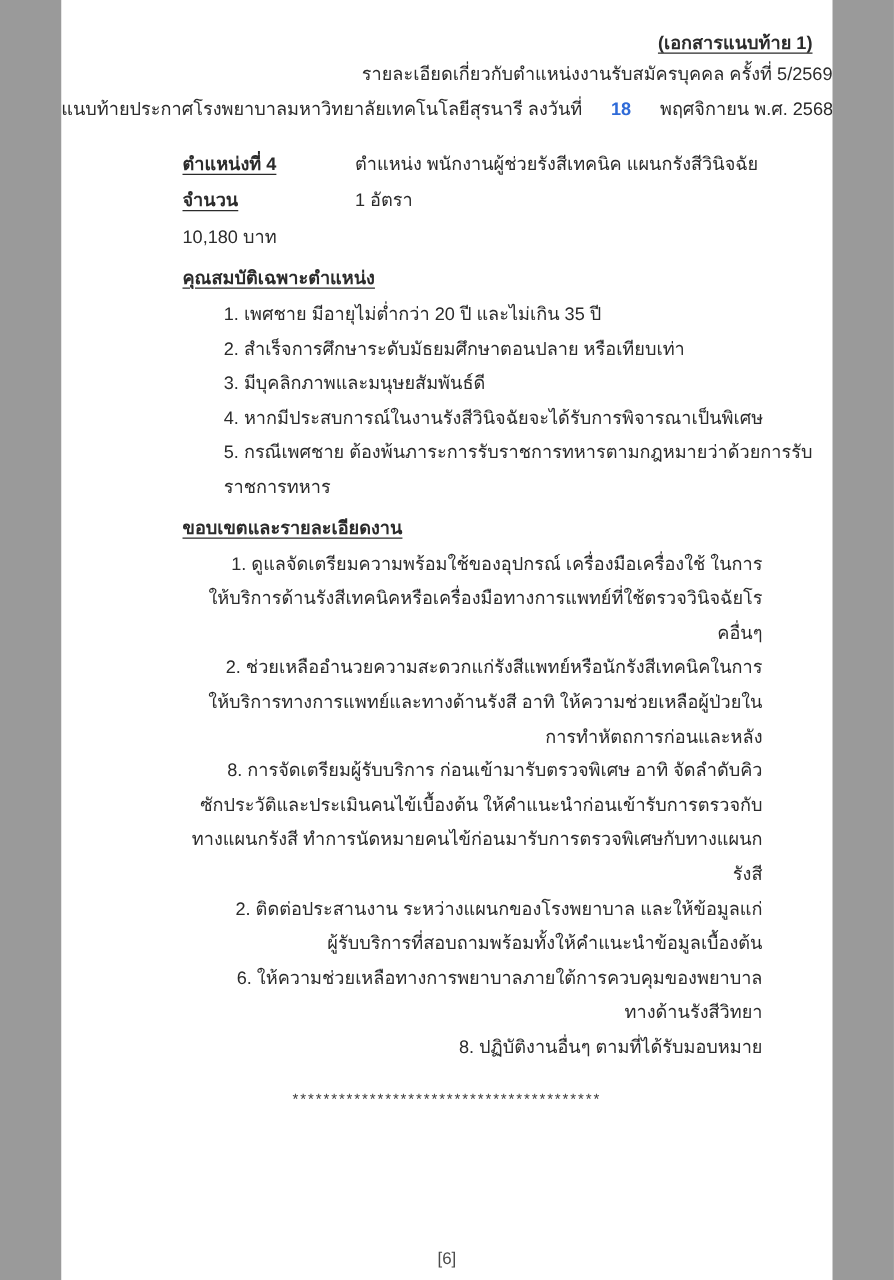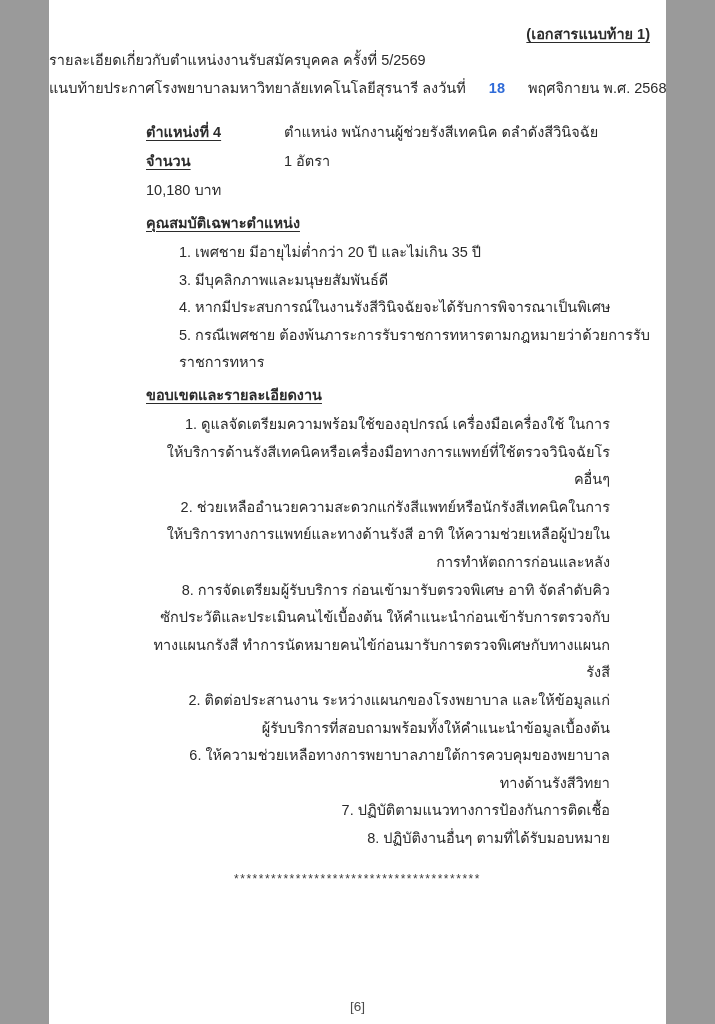--- a/index.html
+++ b/index.html
@@ -22,21 +22,21 @@
     position: absolute;
     top: 22px;
     right: 16px;
     font-weight: bold;
     font-size: 14.5px;
     text-decoration: underline;
     text-underline-offset: 3px;
   }
   .title-block {
     padding-top: 46px;
-    text-align: left;
+    text-align: right;
     font-size: 14.5px;
     line-height: 28px;
   }
   .title-line { white-space: nowrap; }
   .day-stamp {
     color: #2f6bd8;
     font-weight: bold;
     padding: 0 23px;
   }
   .info-rows {
@@ -103,49 +103,49 @@
   <div class="attach-note">(เอกสารแนบท้าย 1)</div>
 
   <div class="title-block">
     <div class="title-line">รายละเอียดเกี่ยวกับตำแหน่งงานรับสมัครบุคคล ครั้งที่ 5/2569</div>
     <div class="title-line"><span>แนบท้ายประกาศโรงพยาบาลมหาวิทยาลัยเทคโนโลยีสุรนารี ลงวันที่</span><span class="day-stamp">18</span><span>พฤศจิกายน พ.ศ. 2568</span></div>
   </div>
 
   <div class="info-rows">
     <div class="info-row">
       <span class="info-label">ตำแหน่งที่ 4</span>
-      <span class="info-value">ตำแหน่ง พนักงานผู้ช่วยรังสีเทคนิค  ดลำดังสีวินิจฉัย</span>
+      <span class="info-value">ตำแหน่ง พนักงานผู้ช่วยรังสีเทคนิค  แผนกรังสีวินิจฉัย</span>
     </div>
     <div class="info-row">
       <span class="info-label">จำนวน</span>
       <span class="info-value">1  อัตรา</span>
     </div>
     <div class="info-row">
       <span class="info-value">10,180  บาท</span>
     </div>
   </div>
 
   <div class="section-heading">คุณสมบัติเฉพาะตำแหน่ง</div>
 
   <div class="qual-list">
     <div class="qual-item">1. เพศชาย มีอายุไม่ต่ำกว่า 20 ปี และไม่เกิน 35 ปี</div>
+    <div class="qual-item">2. สำเร็จการศึกษาระดับมัธยมศึกษาตอนปลาย หรือเทียบเท่า</div>
     <div class="qual-item">3. มีบุคลิกภาพและมนุษยสัมพันธ์ดี</div>
     <div class="qual-item">4. หากมีประสบการณ์ในงานรังสีวินิจฉัยจะได้รับการพิจารณาเป็นพิเศษ</div>
     <div class="qual-item">5. กรณีเพศชาย ต้องพ้นภาระการรับราชการทหารตามกฎหมายว่าด้วยการรับราชการทหาร</div>
   </div>
 
   <div class="section-heading">ขอบเขตและรายละเอียดงาน</div>
 
   <div>
     <p class="scope-item">1. ดูแลจัดเตรียมความพร้อมใช้ของอุปกรณ์ เครื่องมือเครื่องใช้ ในการให้บริการด้านรังสีเทคนิคหรือเครื่องมือทางการแพทย์ที่ใช้ตรวจวินิจฉัยโรคอื่นๆ</p>
     <p class="scope-item">2. ช่วยเหลืออำนวยความสะดวกแก่รังสีแพทย์หรือนักรังสีเทคนิคในการให้บริการทางการแพทย์และทางด้านรังสี อาทิ ให้ความช่วยเหลือผู้ป่วยในการทำหัตถการก่อนและหลัง</p>
     <p class="scope-item">8. การจัดเตรียมผู้รับบริการ ก่อนเข้ามารับตรวจพิเศษ อาทิ จัดลำดับคิว ซักประวัติและประเมินคนไข้เบื้องต้น ให้คำแนะนำก่อนเข้ารับการตรวจกับทางแผนกรังสี ทำการนัดหมายคนไข้ก่อนมารับการตรวจพิเศษกับทางแผนกรังสี</p>
     <p class="scope-item">2. ติดต่อประสานงาน ระหว่างแผนกของโรงพยาบาล และให้ข้อมูลแก่ผู้รับบริการที่สอบถามพร้อมทั้งให้คำแนะนำข้อมูลเบื้องต้น</p>
     <p class="scope-item">6. ให้ความช่วยเหลือทางการพยาบาลภายใต้การควบคุมของพยาบาลทางด้านรังสีวิทยา</p>
-    <p class="scope-item">7. ปฏิบัติตามแนวทางการป้องกันการติดเชื้อ</p>
     <p class="scope-item">8. ปฏิบัติงานอื่นๆ ตามที่ได้รับมอบหมาย</p>
   </div>
 
   <div class="stars-row">****************************************</div>
 
   <div class="page-number">[6]</div>
 
 </div>
 
 </body></html>

